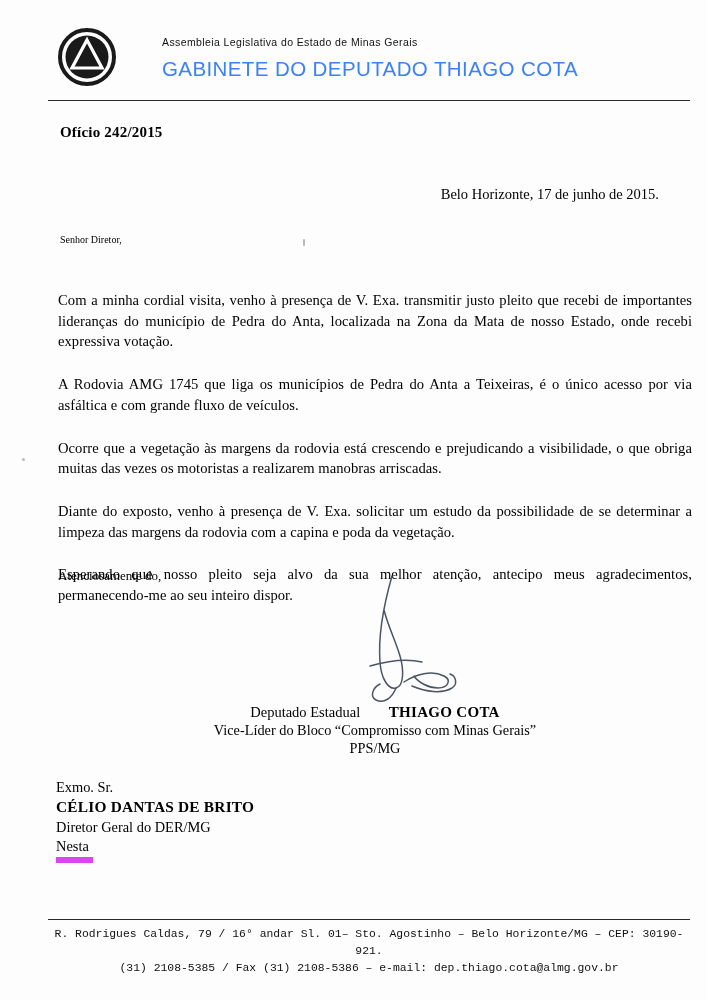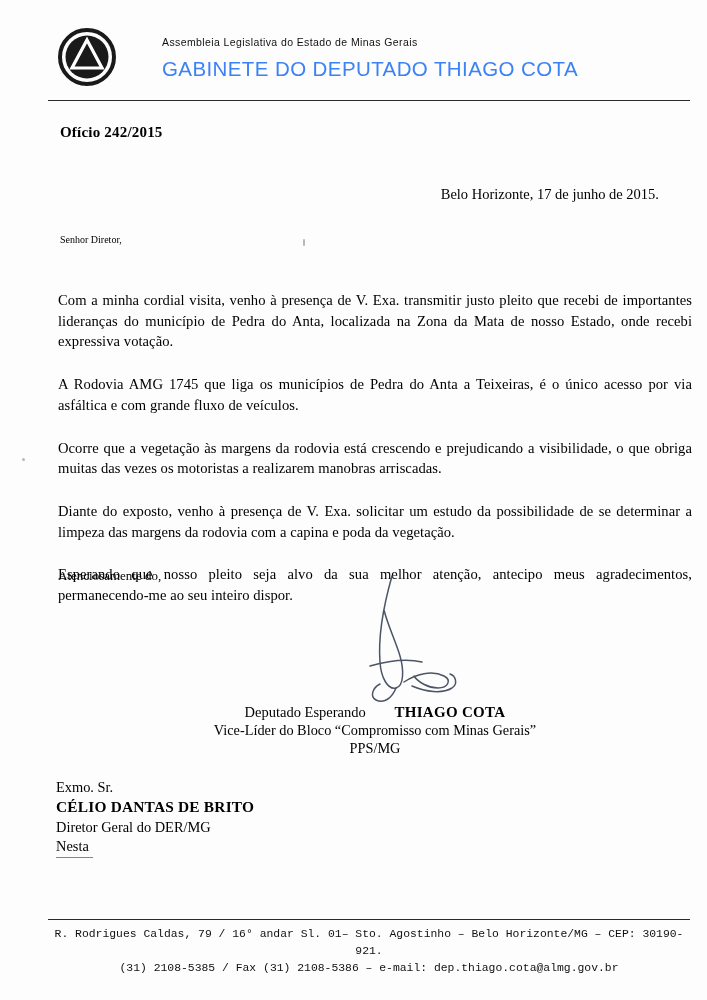--- a/index.html
+++ b/index.html
@@ -143,21 +143,21 @@
     font-size: 14.4px;
     line-height: 1.34;
   }
   .addressee .nm {
     font-weight: bold;
     font-size: 15.4px;
     letter-spacing: 0.2px;
   }
   .addressee .nesta {
     display: inline-block;
-    border-bottom: 1px solid #d946ef;
+    border-bottom: 6px solid #d946ef;
     padding-right: 4px;
   }
 
   
   .footer-rule {
     position: absolute;
     left: 48px;
     top: 919px;
     width: 642px;
     height: 1px;
@@ -220,21 +220,21 @@
         <path d="M92 6 C84 34 78 66 80 92 C81 108 88 120 96 118 C104 116 104 100 100 86 C96 72 88 56 84 40"></path>
         <path d="M70 96 C84 92 104 88 122 92"></path>
         <path d="M96 118 C92 128 84 134 76 130 C70 127 72 118 80 114"></path>
         <path d="M104 112 C116 104 132 100 144 106 C152 110 148 118 138 118 C128 118 118 112 114 106"></path>
         <path d="M112 116 C126 122 142 124 152 118 C158 114 156 106 150 104"></path>
       </g>
     </svg>
   </div>
 
   <div class="sign-block">
-    <div class="sign-line1"><span>Deputado Esperando </span><b>THIAGO COTA</b></div>
+    <div class="sign-line1"><span>Deputado Estadual </span><b>THIAGO COTA</b></div>
     <div class="sign-line2">Vice-Líder do Bloco “Compromisso com Minas Gerais”</div>
     <div class="sign-line3">PPS/MG</div>
   </div>
 
   <div class="addressee">
     <div>Exmo. Sr.</div>
     <div class="nm">CÉLIO DANTAS DE BRITO</div>
     <div>Diretor Geral do DER/MG</div>
     <div><span class="nesta">Nesta</span></div>
   </div>

